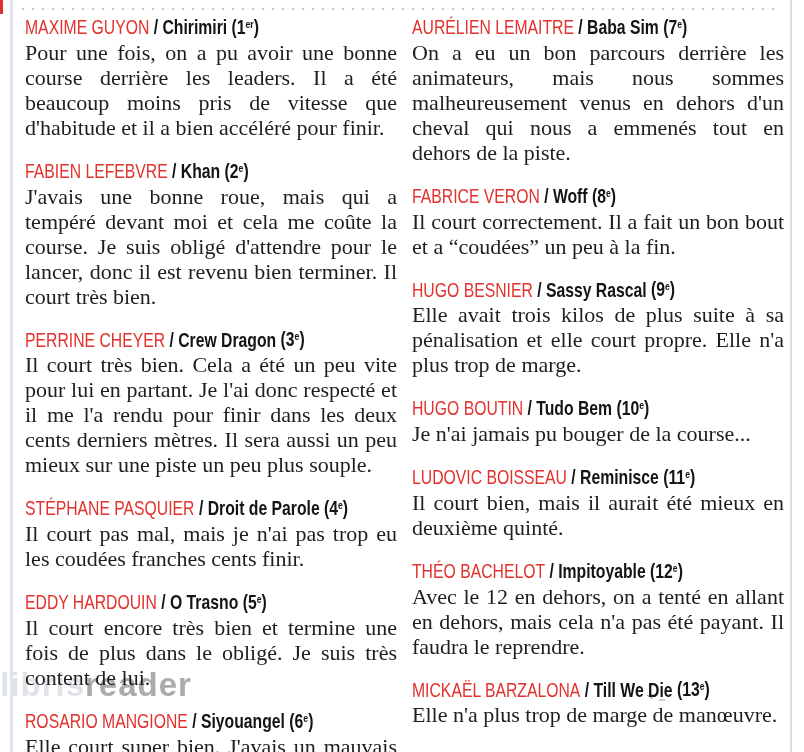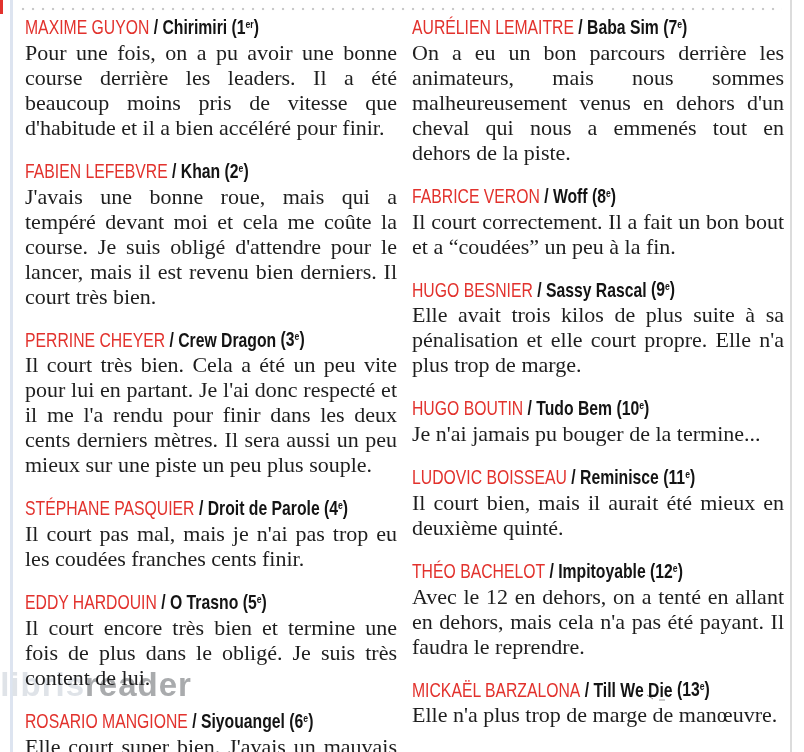--- a/index.html
+++ b/index.html
@@ -74,21 +74,21 @@
 
   <div class="content">
     <div class="col" id="col-0">
   <section class="entry">
     <h2 class="head"><span class="rider">MAXIME GUYON</span><span class="sep"> / </span><span class="horse">Chirimiri </span><span class="place"><span class="p-open">(1</span><sup class="p-sup">er</sup><span class="p-close">)</span></span></h2>
     <p class="quote" lang="fr">Pour une fois, on a pu avoir une bonne course derrière les leaders. Il a été beaucoup moins pris de vitesse que d'habitude et il a bien accéléré pour finir.</p>
   </section>
 
   <section class="entry">
     <h2 class="head"><span class="rider">FABIEN LEFEBVRE</span><span class="sep"> / </span><span class="horse">Khan </span><span class="place"><span class="p-open">(2</span><sup class="p-sup">e</sup><span class="p-close">)</span></span></h2>
-    <p class="quote" lang="fr">J'avais une bonne roue, mais qui a tempéré devant moi et cela me coûte la course. Je suis obligé d'attendre pour le lancer, mais il est revenu bien derniers. Il court très bien.</p>
+    <p class="quote" lang="fr">J'avais une bonne roue, mais qui a tempéré devant moi et cela me coûte la course. Je suis obligé d'attendre pour le lancer, donc il est revenu bien terminer. Il court très bien.</p>
   </section>
 
   <section class="entry">
     <h2 class="head"><span class="rider">PERRINE CHEYER</span><span class="sep"> / </span><span class="horse">Crew Dragon </span><span class="place"><span class="p-open">(3</span><sup class="p-sup">e</sup><span class="p-close">)</span></span></h2>
     <p class="quote" lang="fr">Il court très bien. Cela a été un peu vite pour lui en partant. Je l'ai donc respecté et il me l'a rendu pour finir dans les deux cents derniers mètres. Il sera aussi un peu mieux sur une piste un peu plus souple.</p>
   </section>
 
   <section class="entry">
     <h2 class="head"><span class="rider">STÉPHANE PASQUIER</span><span class="sep"> / </span><span class="horse">Droit de Parole </span><span class="place"><span class="p-open">(4</span><sup class="p-sup">e</sup><span class="p-close">)</span></span></h2>
     <p class="quote" lang="fr">Il court pas mal, mais je n'ai pas trop eu les coudées franches cents finir.</p>
@@ -115,21 +115,21 @@
     <p class="quote" lang="fr">Il court correctement. Il a fait un bon bout et a “coudées” un peu à la fin.</p>
   </section>
 
   <section class="entry">
     <h2 class="head"><span class="rider">HUGO BESNIER</span><span class="sep"> / </span><span class="horse">Sassy Rascal </span><span class="place"><span class="p-open">(9</span><sup class="p-sup">e</sup><span class="p-close">)</span></span></h2>
     <p class="quote" lang="fr">Elle avait trois kilos de plus suite à sa pénalisation et elle court propre. Elle n'a plus trop de marge.</p>
   </section>
 
   <section class="entry">
     <h2 class="head"><span class="rider">HUGO BOUTIN</span><span class="sep"> / </span><span class="horse">Tudo Bem </span><span class="place"><span class="p-open">(10</span><sup class="p-sup">e</sup><span class="p-close">)</span></span></h2>
-    <p class="quote" lang="fr">Je n'ai jamais pu bouger de la termine...</p>
+    <p class="quote" lang="fr">Je n'ai jamais pu bouger de la course...</p>
   </section>
 
   <section class="entry">
     <h2 class="head"><span class="rider">LUDOVIC BOISSEAU</span><span class="sep"> / </span><span class="horse">Reminisce </span><span class="place"><span class="p-open">(11</span><sup class="p-sup">e</sup><span class="p-close">)</span></span></h2>
     <p class="quote" lang="fr">Il court bien, mais il aurait été mieux en deuxième quinté.</p>
   </section>
 
   <section class="entry">
     <h2 class="head"><span class="rider">THÉO BACHELOT</span><span class="sep"> / </span><span class="horse">Impitoyable </span><span class="place"><span class="p-open">(12</span><sup class="p-sup">e</sup><span class="p-close">)</span></span></h2>
     <p class="quote" lang="fr">Avec le 12 en dehors, on a tenté en allant en dehors, mais cela n'a pas été payant. Il faudra le reprendre.</p>

